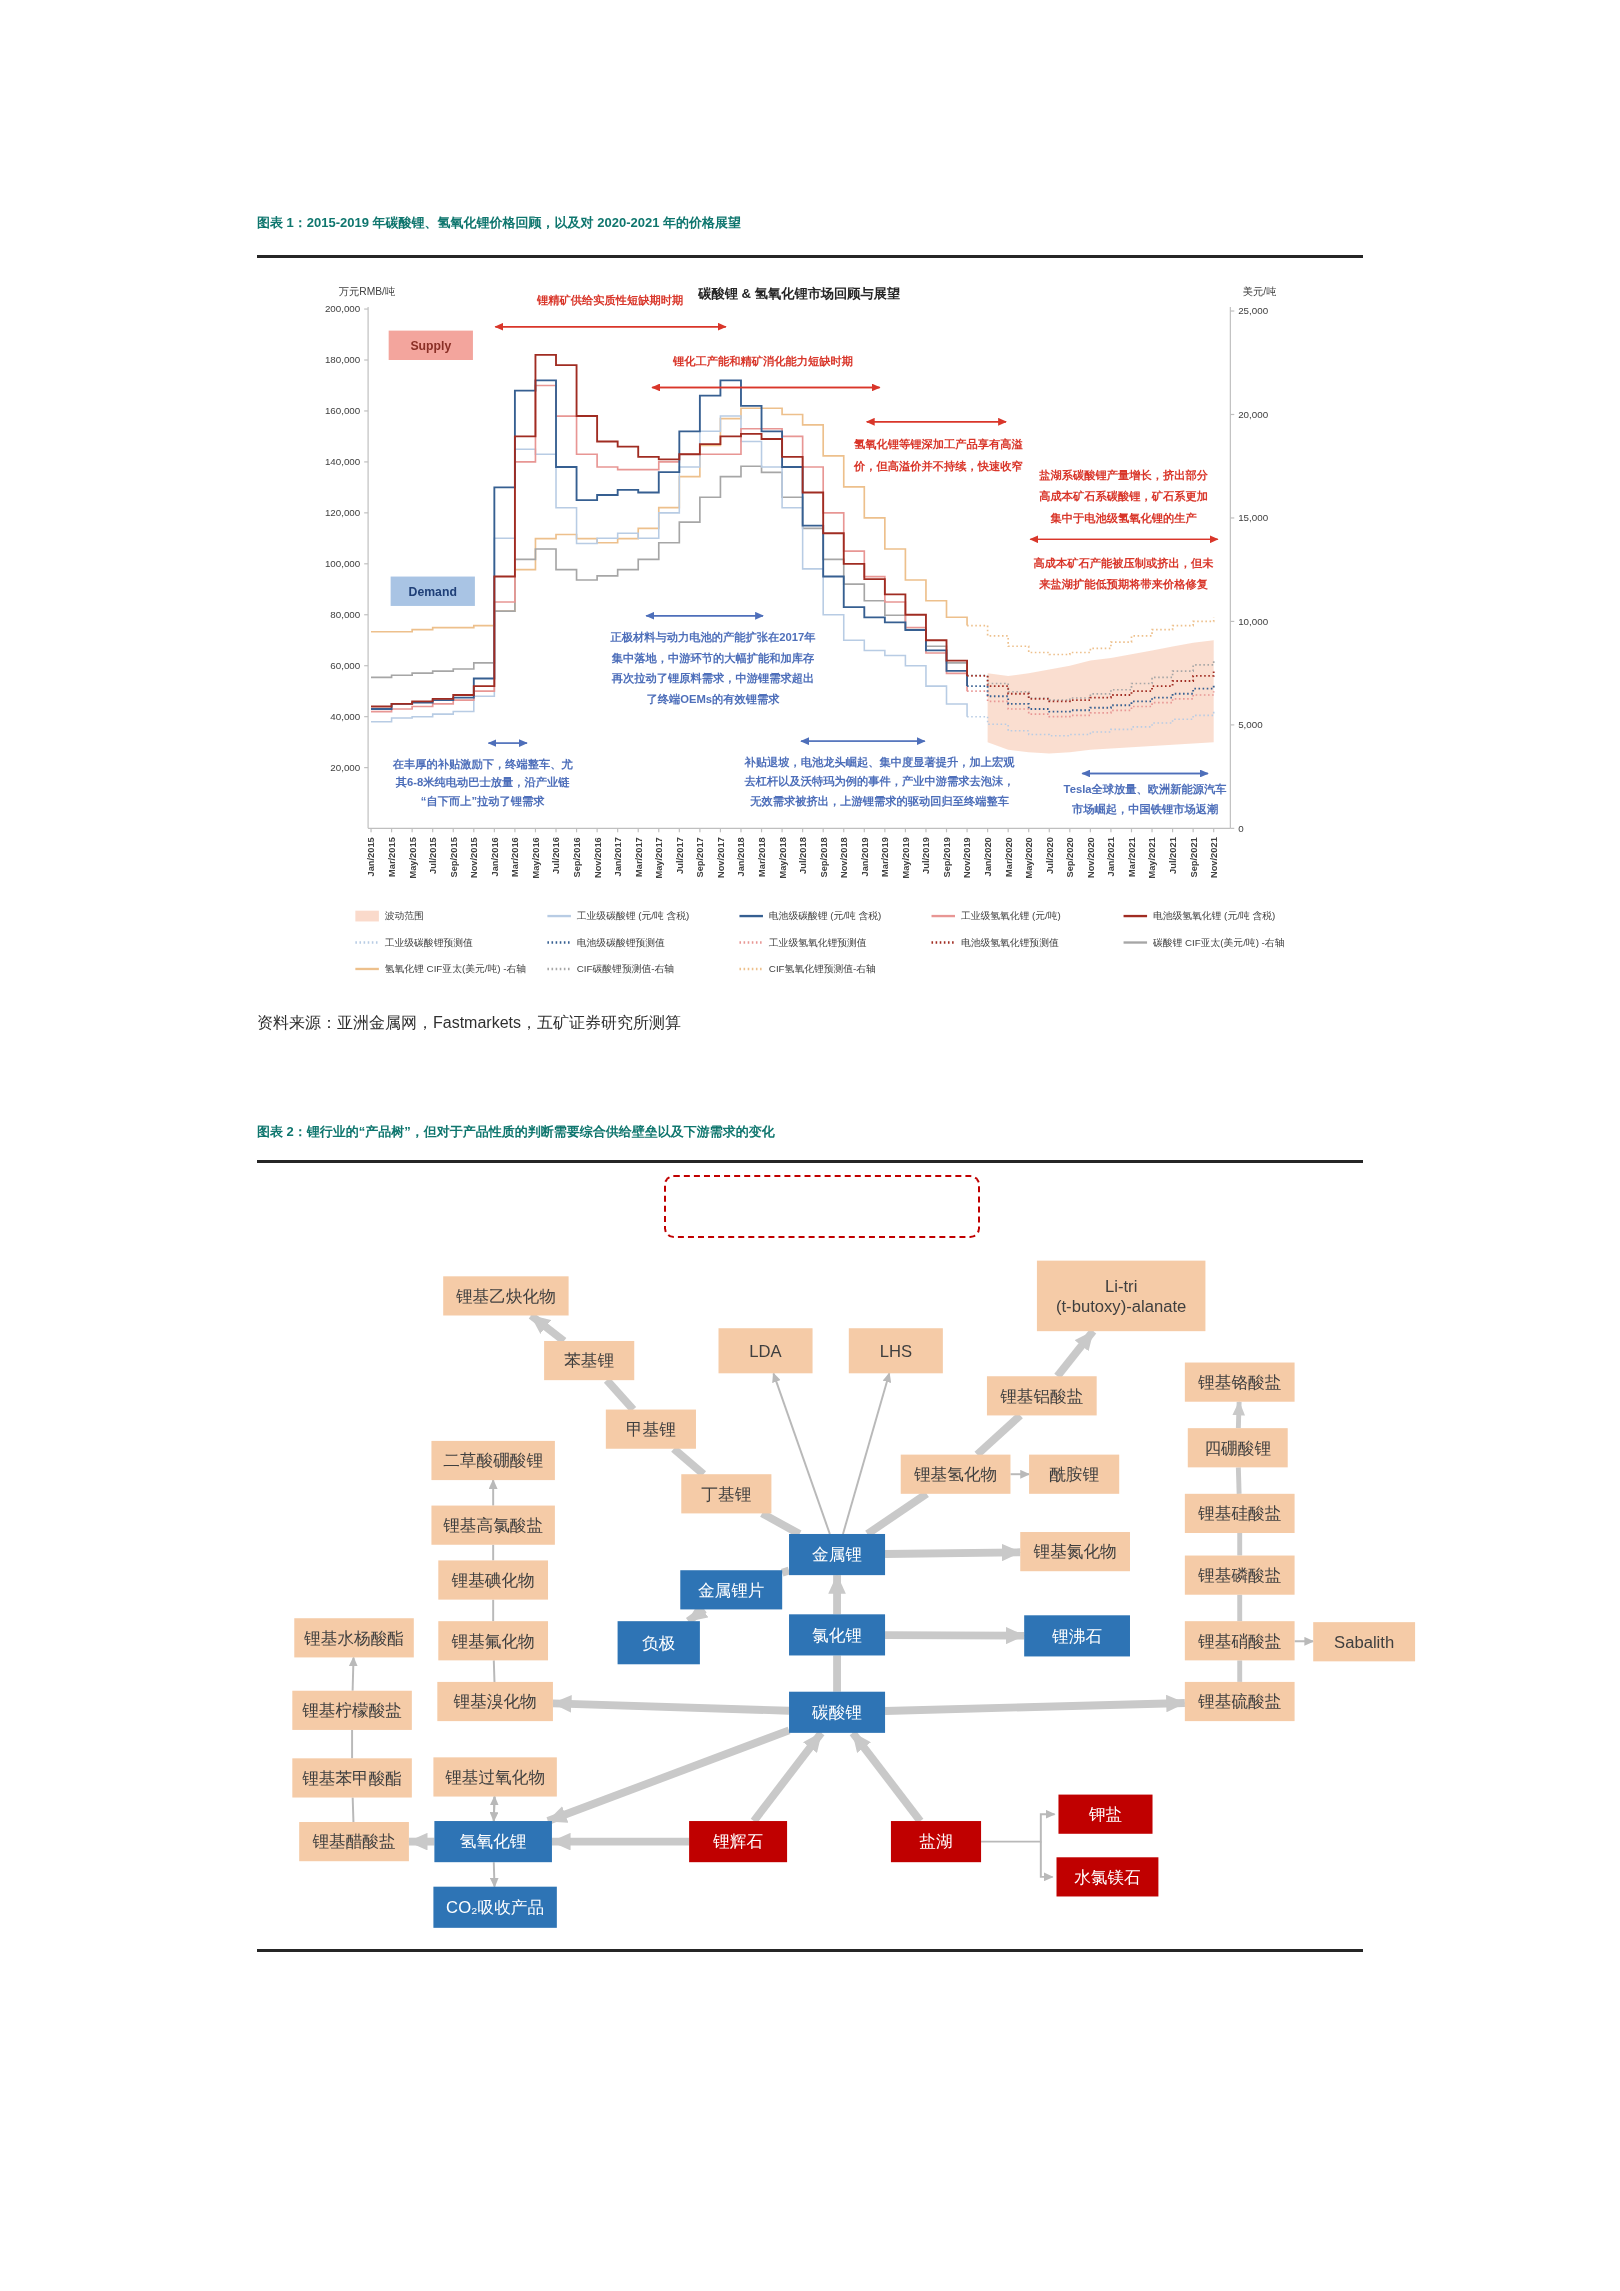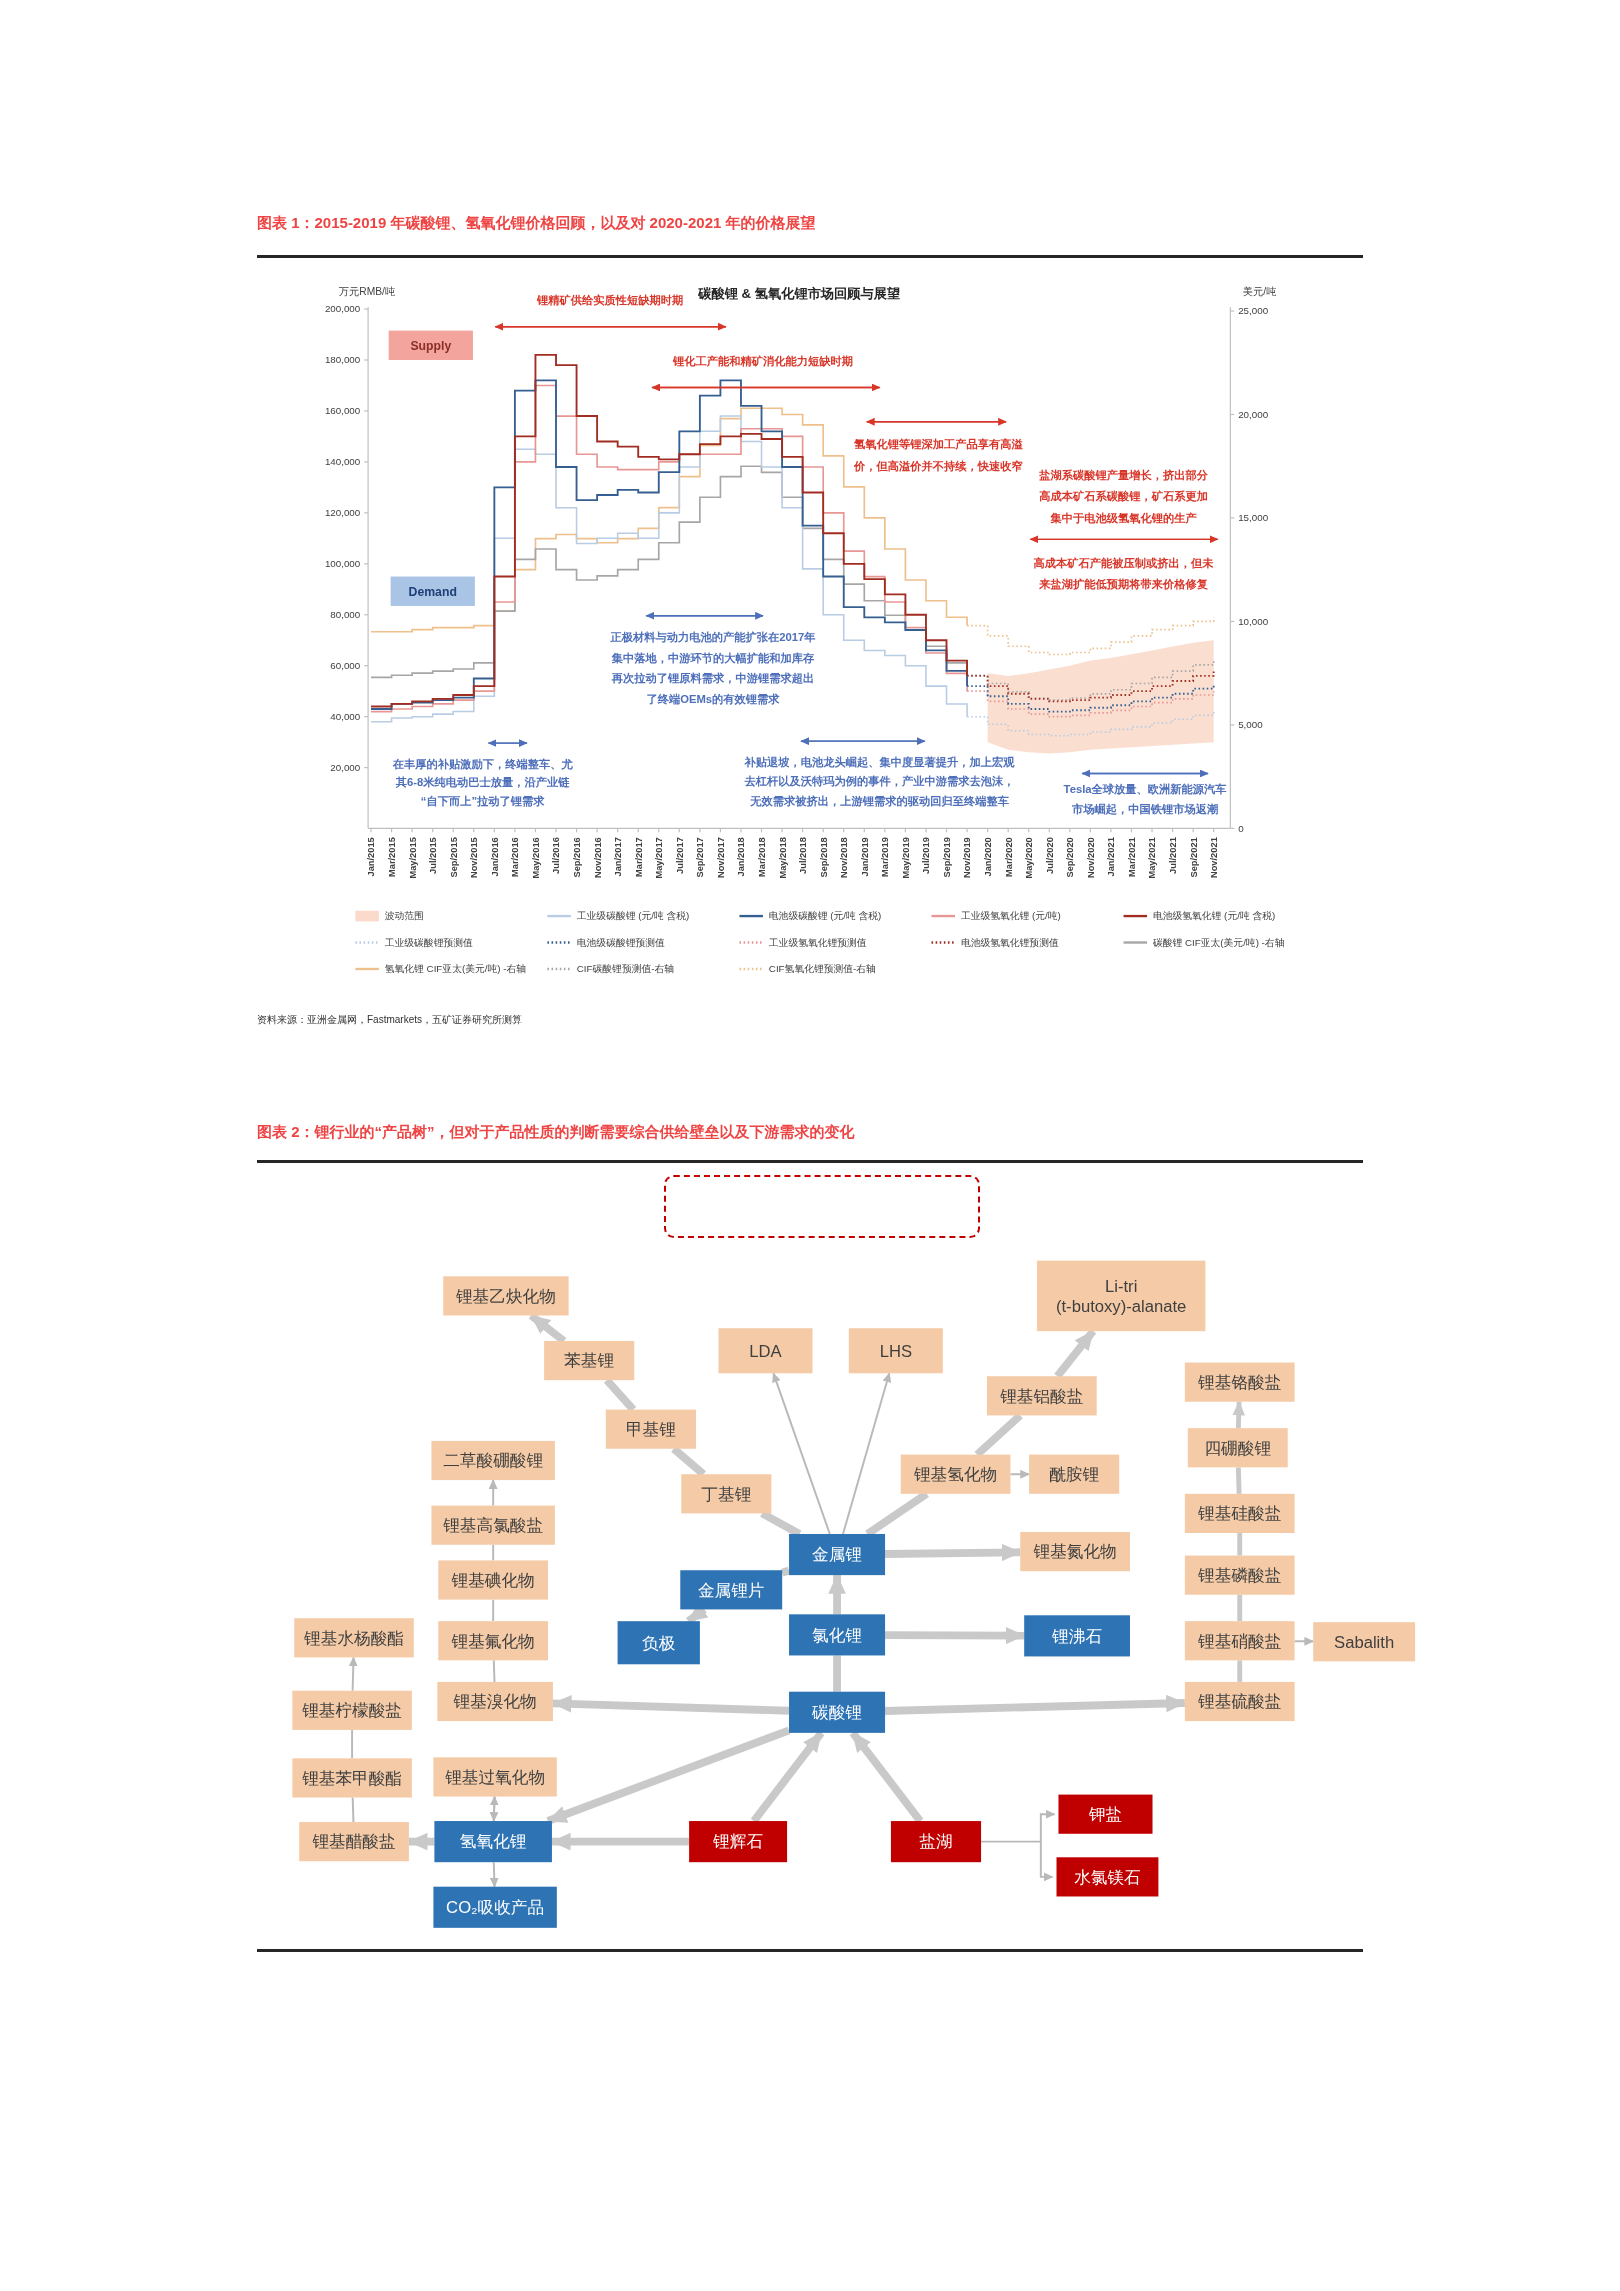--- a/index.html
+++ b/index.html
@@ -1,20 +1,20 @@
 <!DOCTYPE html>
 <html><head>
 <meta charset="utf-8">
 <style>
   html,body{margin:0;padding:0;background:#9a9a9a;}
   .page{position:relative;width:1620px;height:2292px;background:#ffffff;margin:0 auto;
         font-family:"Liberation Sans","DejaVu Sans",sans-serif;overflow:hidden;}
-  .fig-title{position:absolute;left:257px;width:1106px;font-size:15px;font-weight:bold;color:#ef4444;line-height:21.6px;}
+  .fig-title{position:absolute;left:257px;width:1106px;font-size:13px;font-weight:bold;color:#0f766e;line-height:21.6px;}
   .rule{position:absolute;left:257px;width:1106px;height:2.9px;background:#262626;}
-  .source{position:absolute;left:257px;width:1106px;font-size:10px;color:#303030;}
+  .source{position:absolute;left:257px;width:1106px;font-size:16px;color:#303030;}
   svg{position:absolute;font-family:"Liberation Sans","DejaVu Sans",sans-serif;}
   .legend2{position:absolute;left:664px;top:1175px;width:316px;height:63px;
            border:2px dashed #c00000;border-radius:9.8px;box-sizing:border-box;}
 </style>
 </head>
 <body>
 
 <div class="page">
   <div class="fig-title" style="top:212px">图表 1：2015-2019 年碳酸锂、氢氧化锂价格回顾，以及对 2020-2021 年的价格展望</div>
   <div class="rule" style="top:255px"></div>

